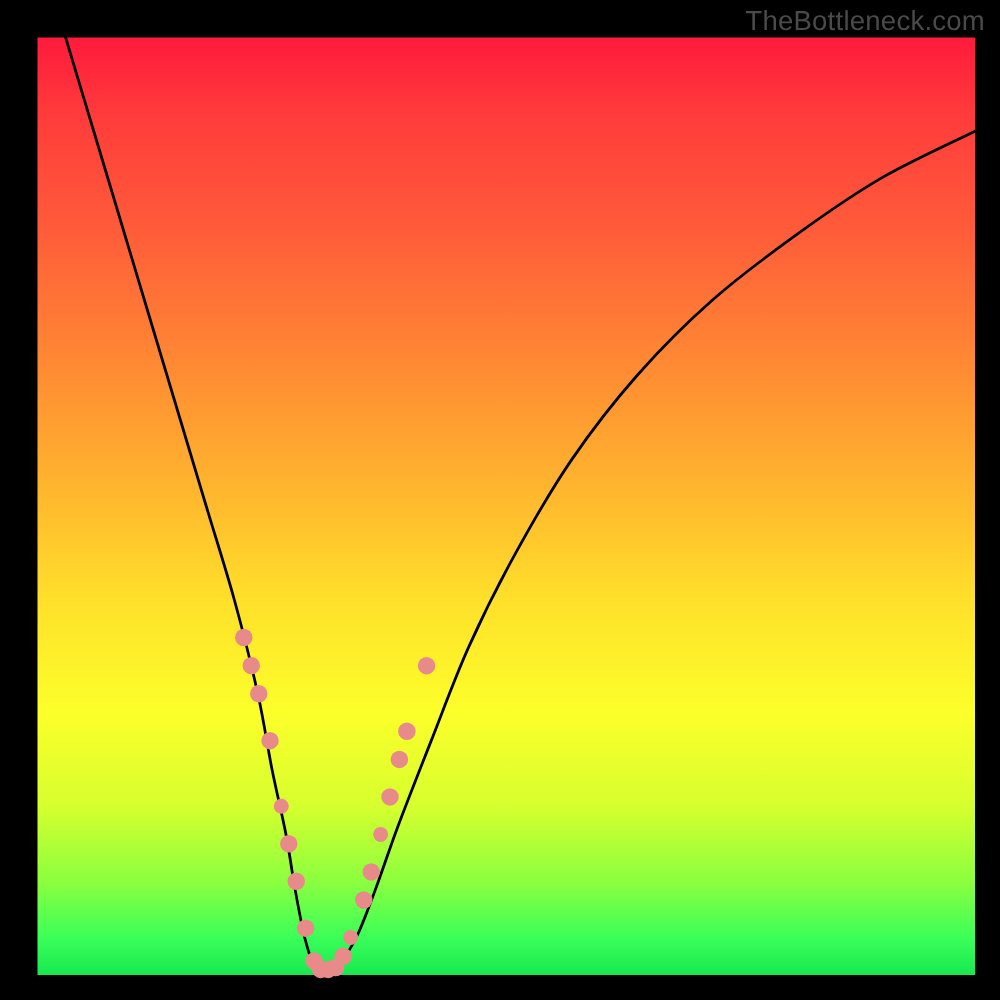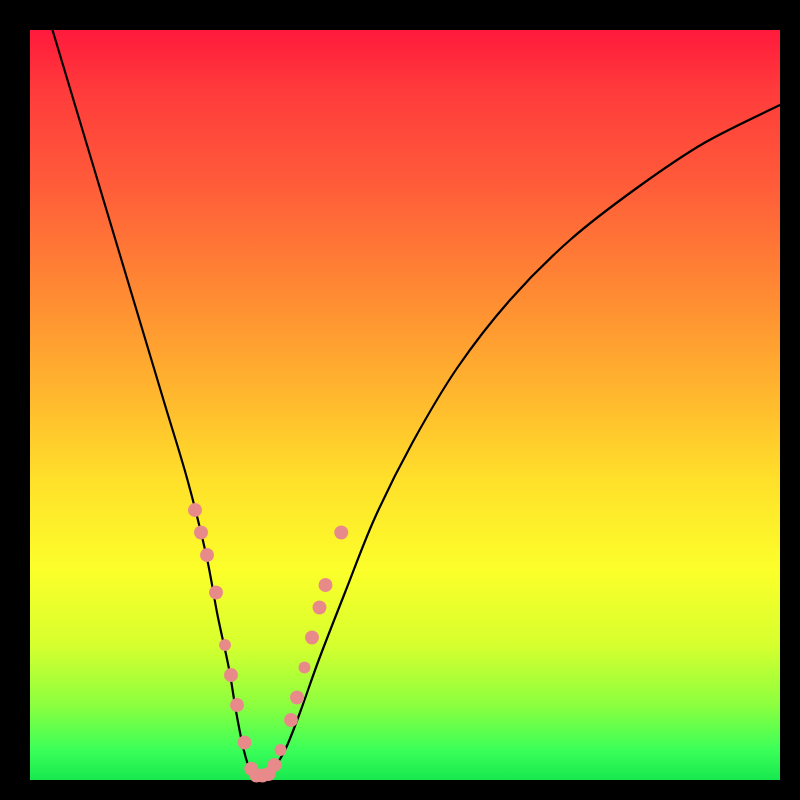--- a/index.html
+++ b/index.html
@@ -55,20 +55,21 @@
     top: 0;
     width: 750px;
     height: 750px;
     overflow: visible;
   }
 </style>
 </head>
 <body>
 
 <div class="frame">
+  <div class="watermark">TheBottleneck.com</div>
   <div class="plot">
     <svg class="curve" viewBox="0 0 750 750">
       <path id="curve-path" fill="none" stroke-width="2.2" stroke-linecap="round" stroke-linejoin="round" d="M 22.5,0 C 26.25,12.5 37.5,50 45,75 C 52.5,100 60,125 67.5,150 C 75,175 82.5,200 90,225 C 97.5,250 105,275 112.5,300 C 120,325 127.5,350 135,375 C 142.5,400 150.625,425 157.5,450 C 164.375,475 171.25,502.5 176.25,525 C 181.25,547.5 183.75,566.25 187.5,585 C 191.25,603.75 195.625,621.25 198.75,637.5 C 201.875,653.75 203.75000000000003,668.75 206.25000000000003,682.5 C 208.75000000000003,696.25 211.24999999999997,710 213.74999999999997,720 C 216.24999999999997,730 218.75,737.875 221.25,742.5 C 223.75,747.125 225.625,747.75 228.75,747.75 C 231.875,747.75 235.625,747.125 240,742.5 C 244.375,737.875 250.00000000000003,730 255.00000000000003,720 C 260,710 264.375,697.5 270,682.5 C 275.625,667.5 281.25,650 288.75,630 C 296.25,610 305.625,586.25 315,562.5 C 324.375,538.75 333.75,512.5 345,487.5 C 356.25,462.5 368.75,437.5 382.5,412.5 C 396.25,387.5 411.24999999999994,361.24999999999994 427.49999999999994,337.49999999999994 C 443.74999999999994,313.74999999999994 461.25,291.25 480,270 C 498.75,248.75 518.75,228.75 540,210 C 561.25,191.25 585,173.75 607.5,157.5 C 630,141.25 651.25,126.25 675,112.5 C 698.75,98.75 737.5,81.25 750,75" stroke="#000000"></path>
       <g id="markers">
           <circle cx="165" cy="480" r="7" fill="#e98a8a" stroke="#c96f6f" stroke-width="0"></circle>
           <circle cx="171" cy="502.5" r="7" fill="#e98a8a" stroke="#c96f6f" stroke-width="0"></circle>
           <circle cx="177" cy="525" r="7" fill="#e98a8a" stroke="#c96f6f" stroke-width="0"></circle>
           <circle cx="186" cy="562.5" r="7" fill="#e98a8a" stroke="#c96f6f" stroke-width="0"></circle>
           <circle cx="195" cy="615" r="6" fill="#e98a8a" stroke="#c96f6f" stroke-width="0"></circle>
           <circle cx="201" cy="645" r="7" fill="#e98a8a" stroke="#c96f6f" stroke-width="0"></circle>

